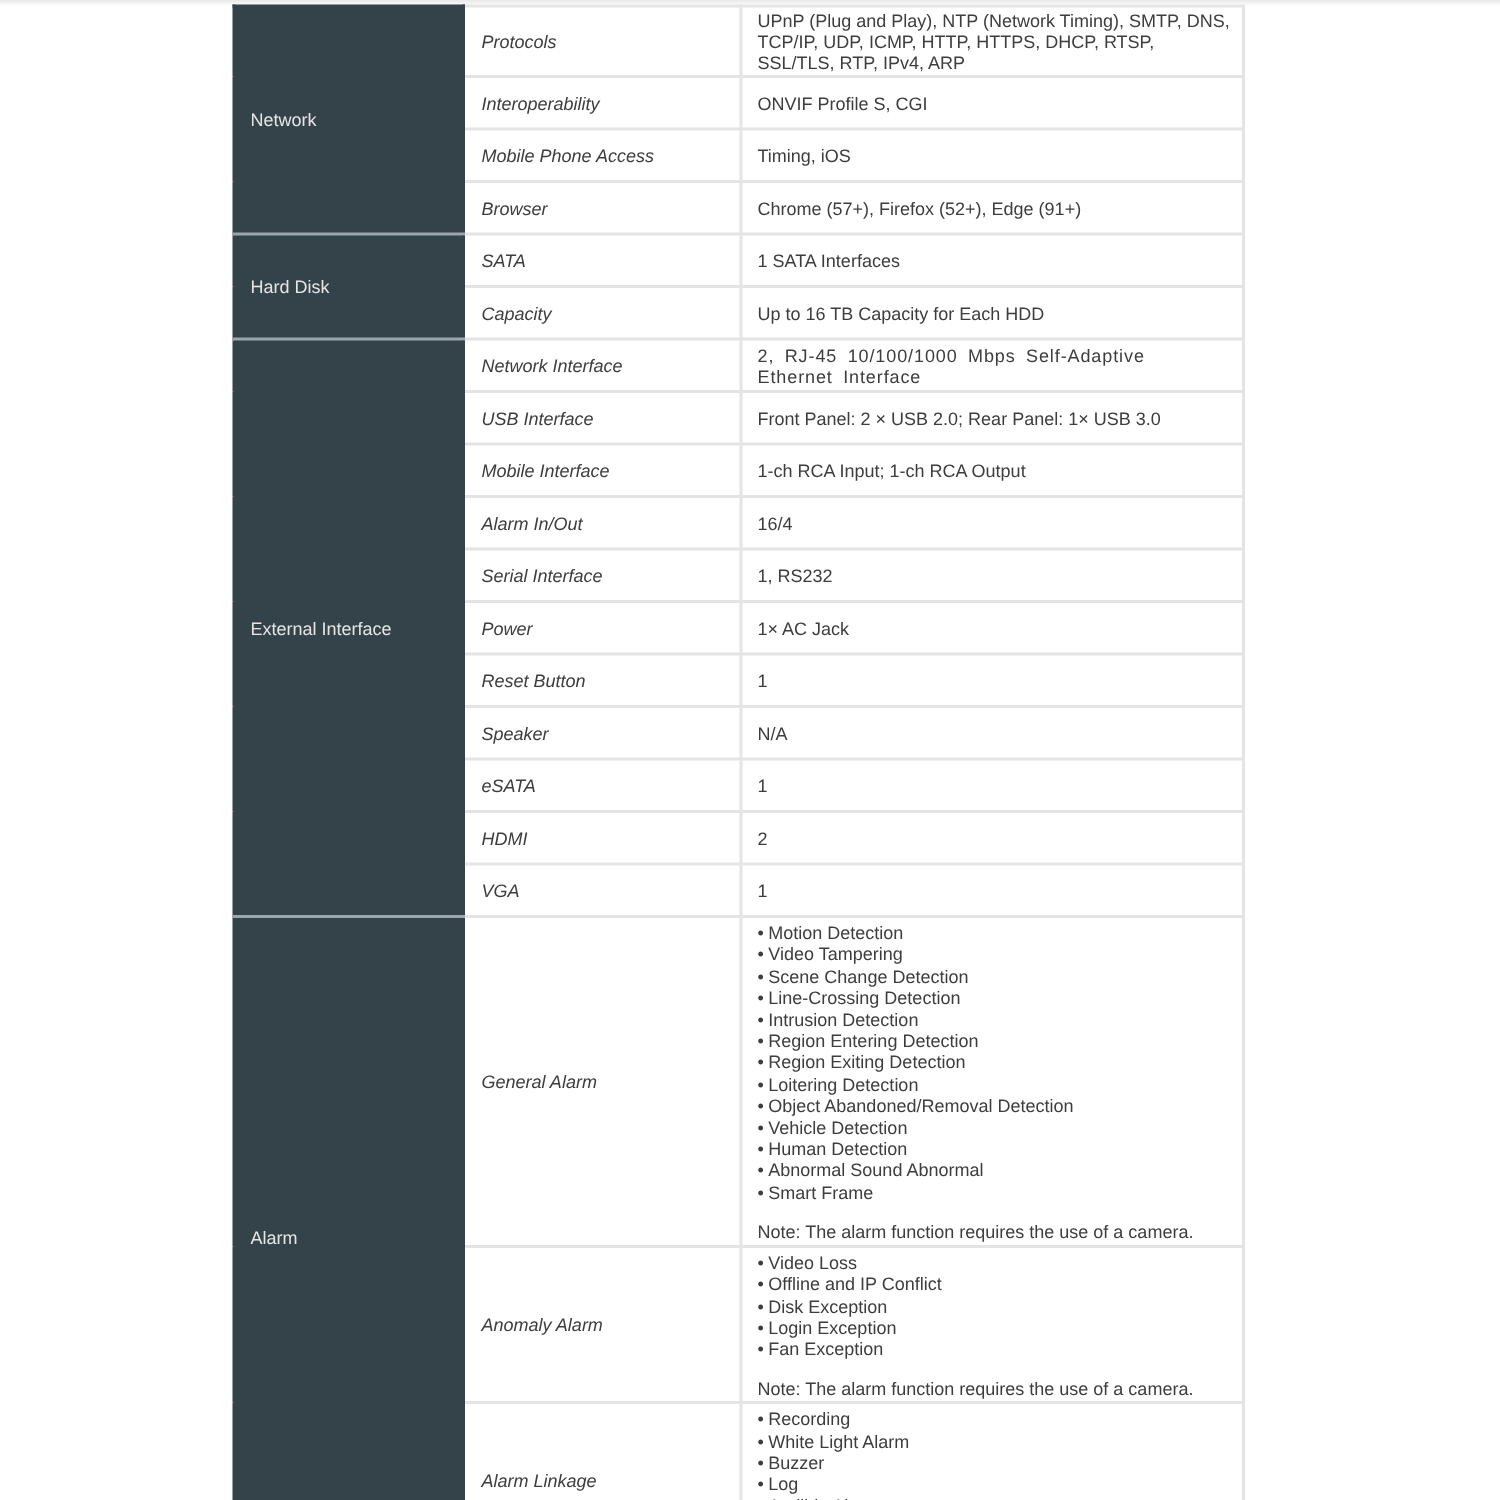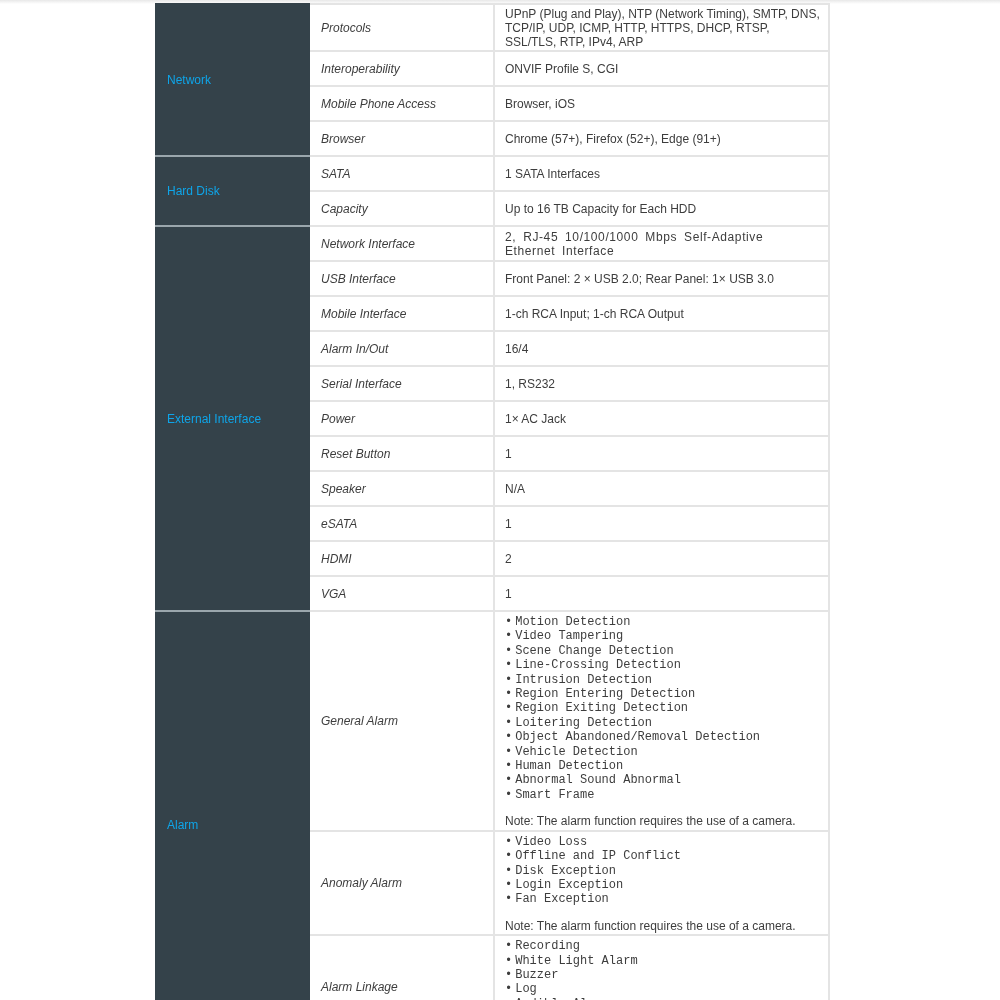--- a/index.html
+++ b/index.html
@@ -6,27 +6,27 @@
   body { width: 1000px; height: 1000px; position: relative; overflow: hidden;
          font-family: "Liberation Sans", sans-serif; color: #3a3a3a; }
   .topshade { position: absolute; left: 0; top: 0; width: 1000px; height: 4px;
               background: linear-gradient(#e8e8e8, #ffffff); }
   table.spec { position: absolute; left: 155px; top: 3px; width: 673px;
                border-collapse: collapse; table-layout: fixed; font-size: 12px; }
   table.spec col.c1 { width: 153px; }
   table.spec col.c2 { width: 185px; }
   table.spec col.c3 { width: 335px; }
   td { border: 2px solid #e4e4e4; vertical-align: middle; }
-  td.cat { background: #34424a; color: #0ea5e9; padding-left: 10px;
+  td.cat { background: #34424a; color: #e5e5e5; padding-left: 10px;
            border-color: #34424a; border-bottom: 2px solid #9aa6ac; margin-left: 44px; }
   td.cat.last { border-bottom-color: #34424a; }
   td.lbl { padding-left: 11px; color: #3d3d3d; font-style: italic; }
   td.val { padding-left: 10px; padding-right: 8px; color: #3d3d3d; line-height: 14px; }
   tr.r35 td.lbl, tr.r35 td.val { height: 31px; }
-  .list { margin: 0; padding: 2px 0 2px 0; list-style: none; font-family: Liberation Mono, monospace; }
+  .list { margin: 0; padding: 2px 0 2px 0; list-style: none; }
   .list li { line-height: 14.4px; }
   .list li::before { content: "\2022"; margin-right: 3px; }
   .note { line-height: 14.4px; margin-top: 10px; }
   .wide { letter-spacing: 0.6px; word-spacing: 3px; }
 </style>
 </head>
 <body>
 
 <div class="topshade"></div>
 
@@ -42,21 +42,21 @@
       <td class="cat" rowspan="4">Network</td>
       <td class="lbl" style="height:43px">Protocols</td>
       <td class="val" style="height:43px">UPnP (Plug and Play), NTP (Network Timing), SMTP, DNS, TCP/IP, UDP, ICMP, HTTP, HTTPS, DHCP, RTSP, SSL/TLS, RTP, IPv4, ARP</td>
     </tr>
     <tr class="r35">
       <td class="lbl">Interoperability</td>
       <td class="val">ONVIF Profile S, CGI</td>
     </tr>
     <tr class="r35">
       <td class="lbl">Mobile Phone Access</td>
-      <td class="val">Browser, iOS</td>
+      <td class="val">Timing, iOS</td>
     </tr>
     <tr class="r35">
       <td class="lbl">Browser</td>
       <td class="val">Chrome (57+), Firefox (52+), Edge (91+)</td>
     </tr>
 
     <tr class="r35">
       <td class="cat" rowspan="2">Hard Disk</td>
       <td class="lbl">SATA</td>
       <td class="val">1 SATA Interfaces</td>

